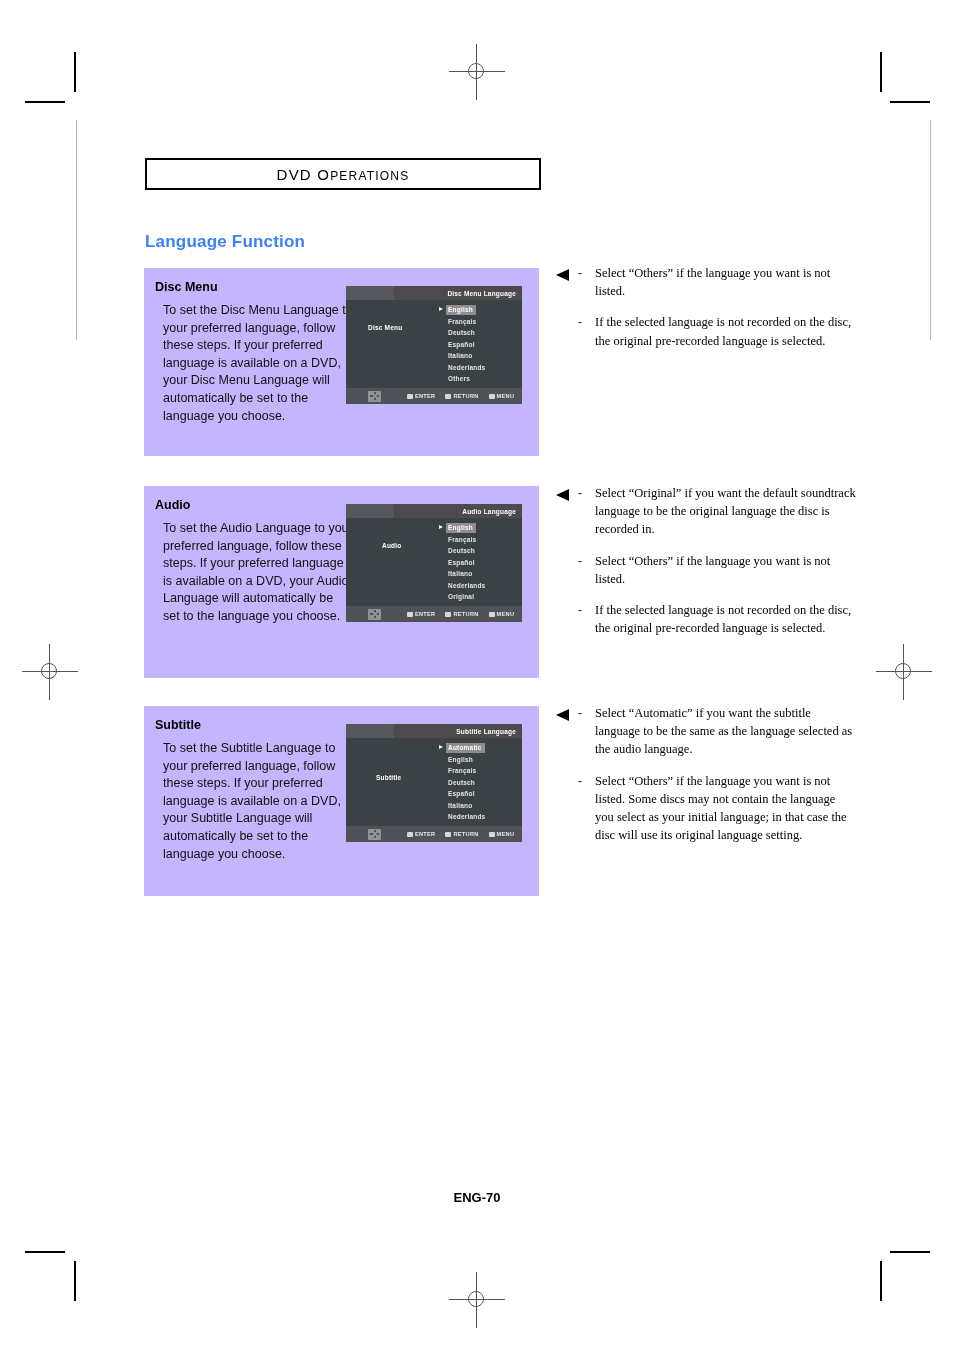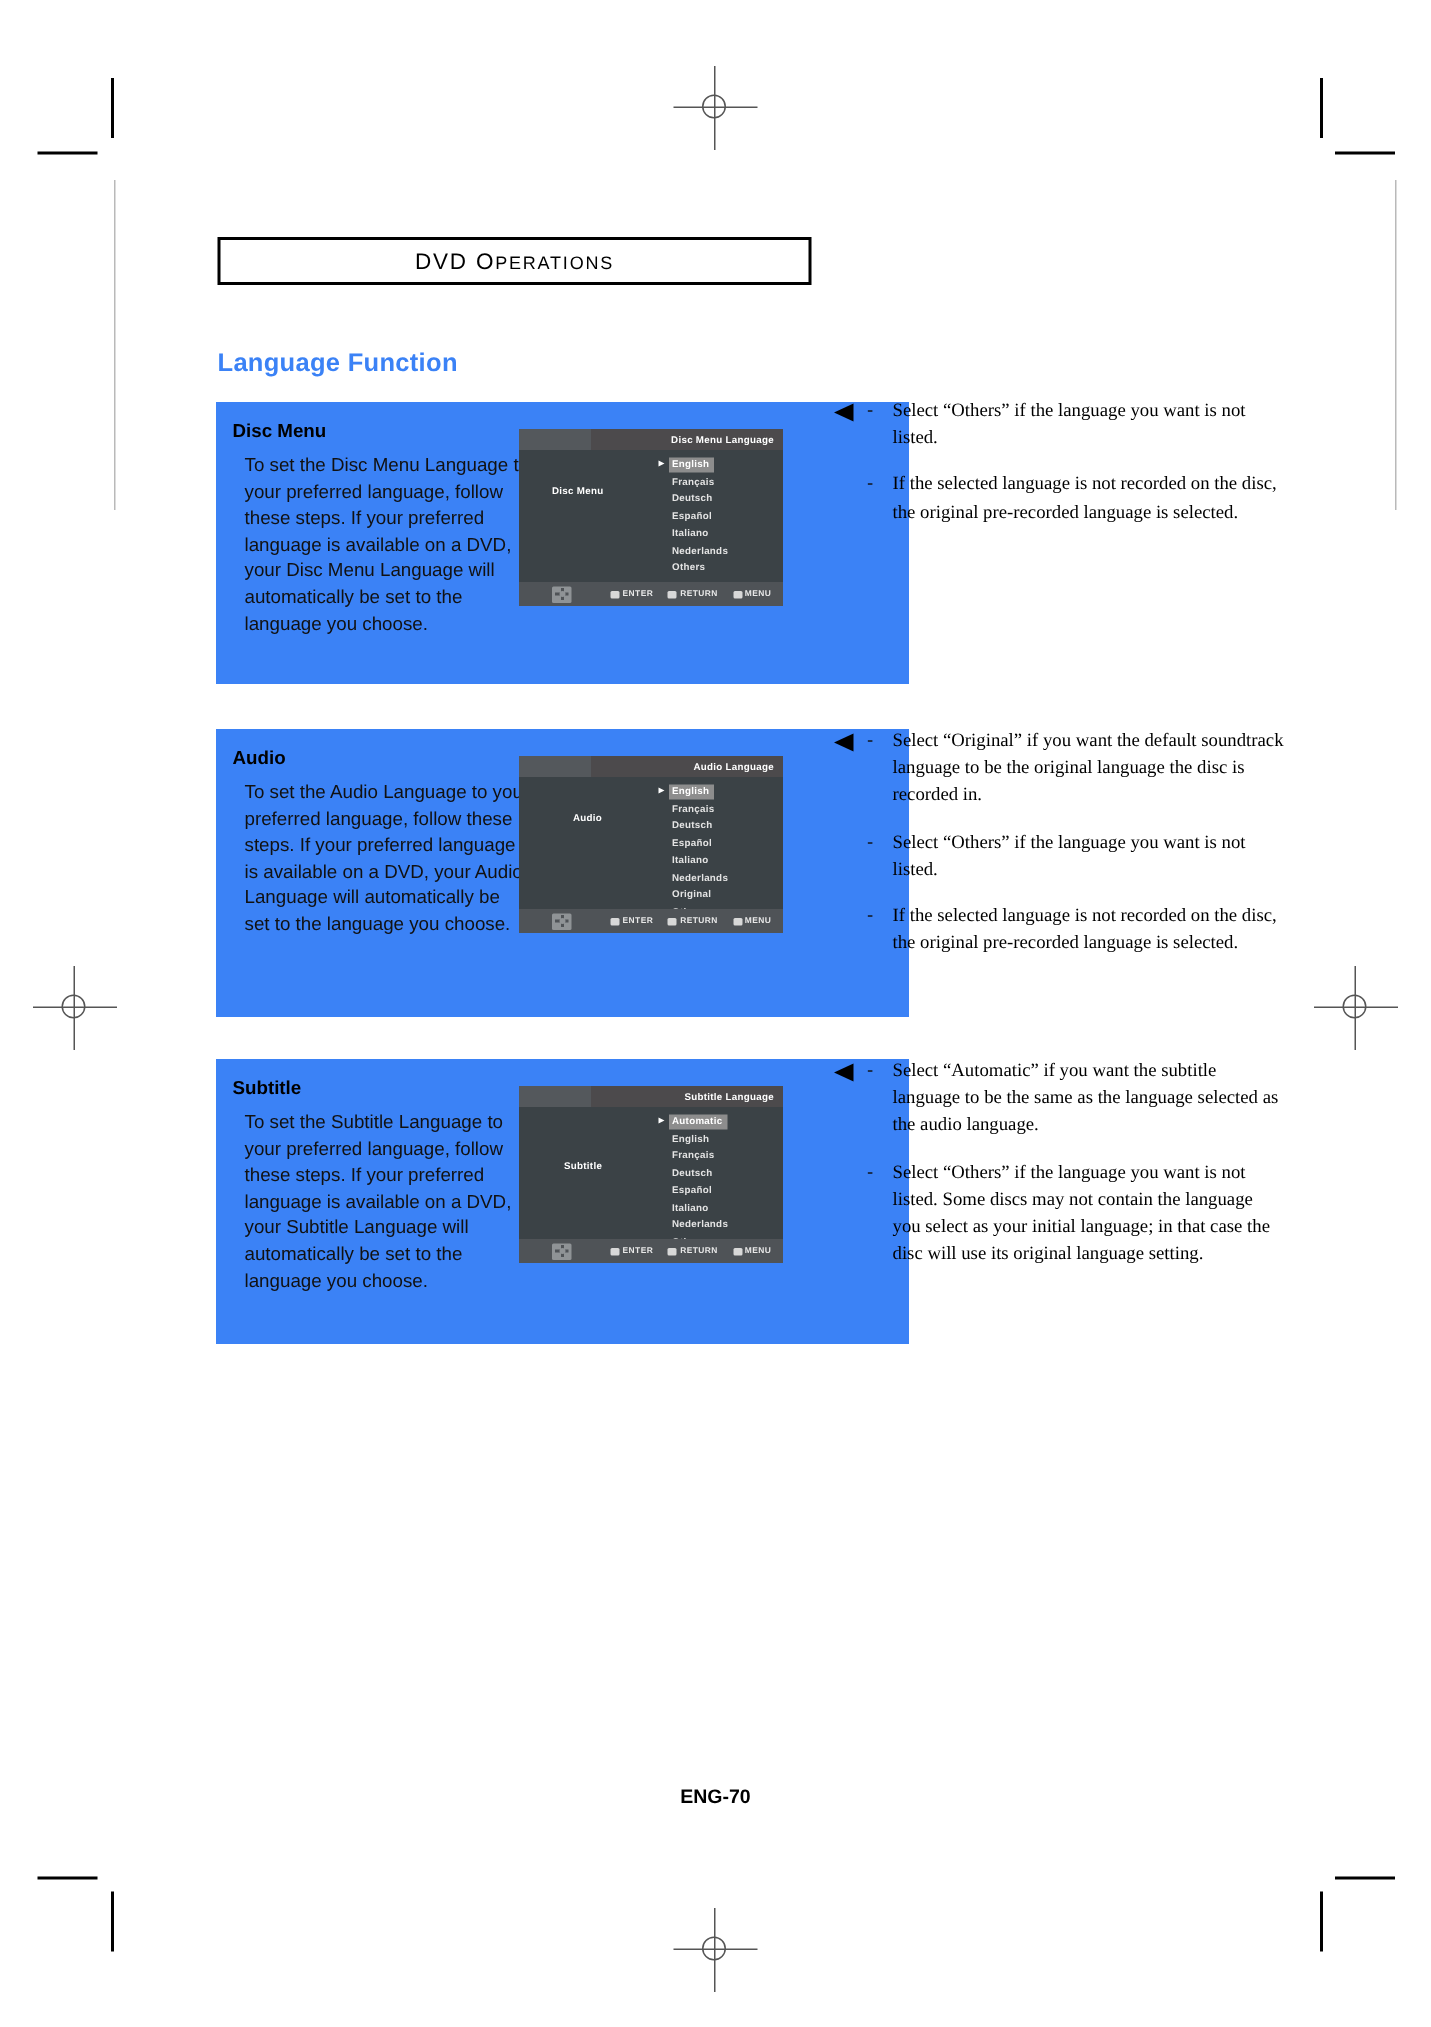--- a/index.html
+++ b/index.html
@@ -88,22 +88,22 @@
     font-size: 17px;
     font-weight: bold;
     letter-spacing: 0.2px;
     color: #3b82f6;
   }
 
   
   .panel {
     position: absolute;
     left: 144px;
-    width: 462px;
-    background: #3b82f6;
+    width: 395px;
+    background: #c4b5fd;
   }
   #panel-0 { top: 268px;  height: 188px; }
   #panel-1 { top: 486px;  height: 192px; }
   #panel-2 { top: 706px;  height: 190px; }
 
   .panel-heading {
     position: absolute;
     left: 11px;
     top: 12px;
     font-size: 12.5px;

